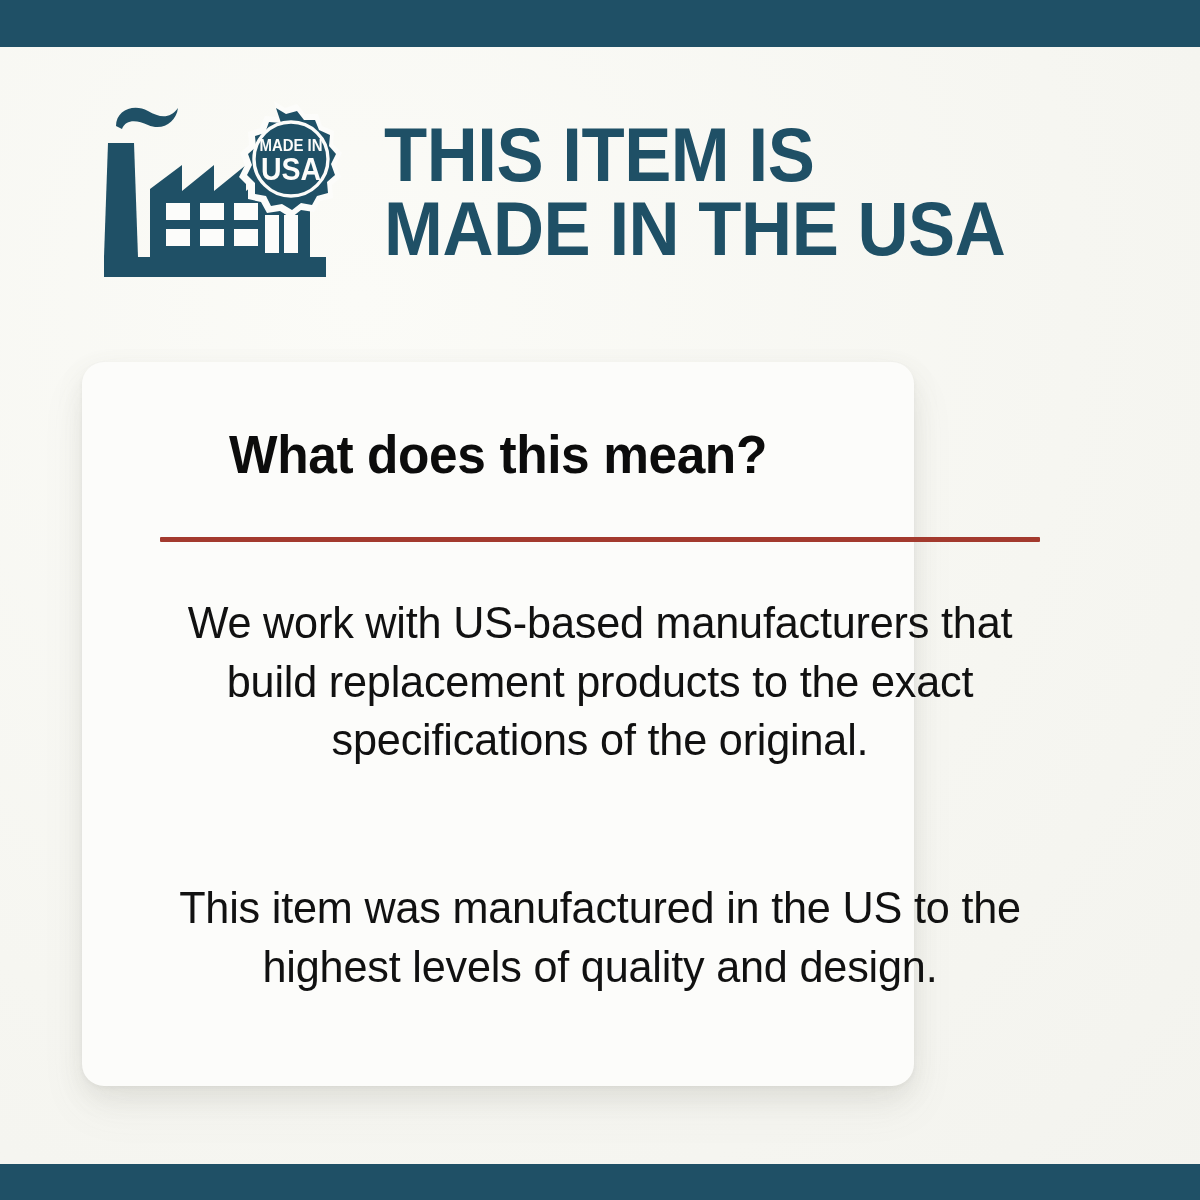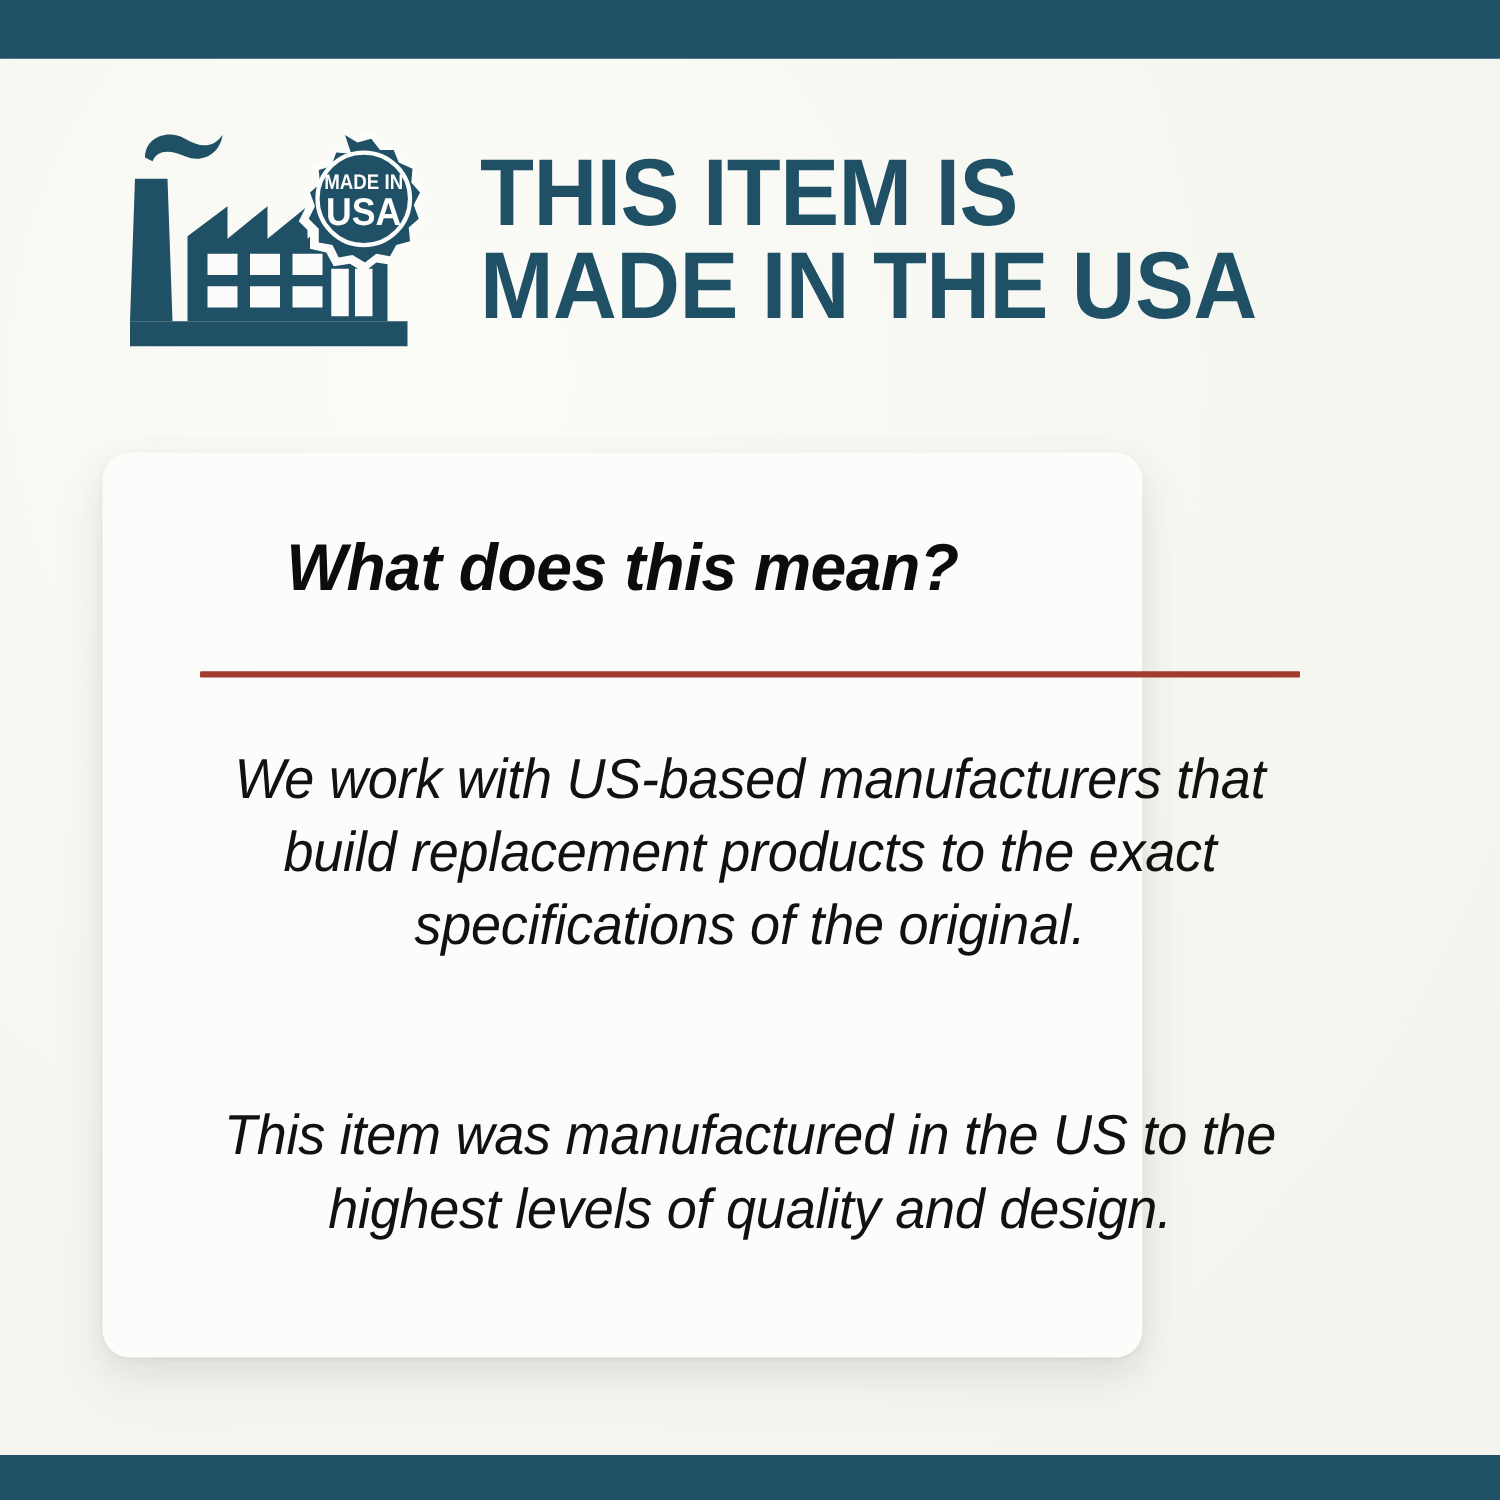--- a/index.html
+++ b/index.html
@@ -75,21 +75,20 @@
     top: 362px;
     width: 832px;
     height: 724px;
     background: #fcfcfa;
     border-radius: 22px;
     box-shadow:
       0 2px 4px rgba(120,120,110,0.07),
       0 10px 26px rgba(120,120,110,0.13),
       0 22px 46px rgba(120,120,110,0.07);
     box-sizing: border-box;
-    font-style: italic;
   }
 
   .card-title {
     position: absolute;
     top: 62px;
     left: 0;
     width: 100%;
     text-align: center;
     color: #0c0c0c;
     font-weight: 700;

